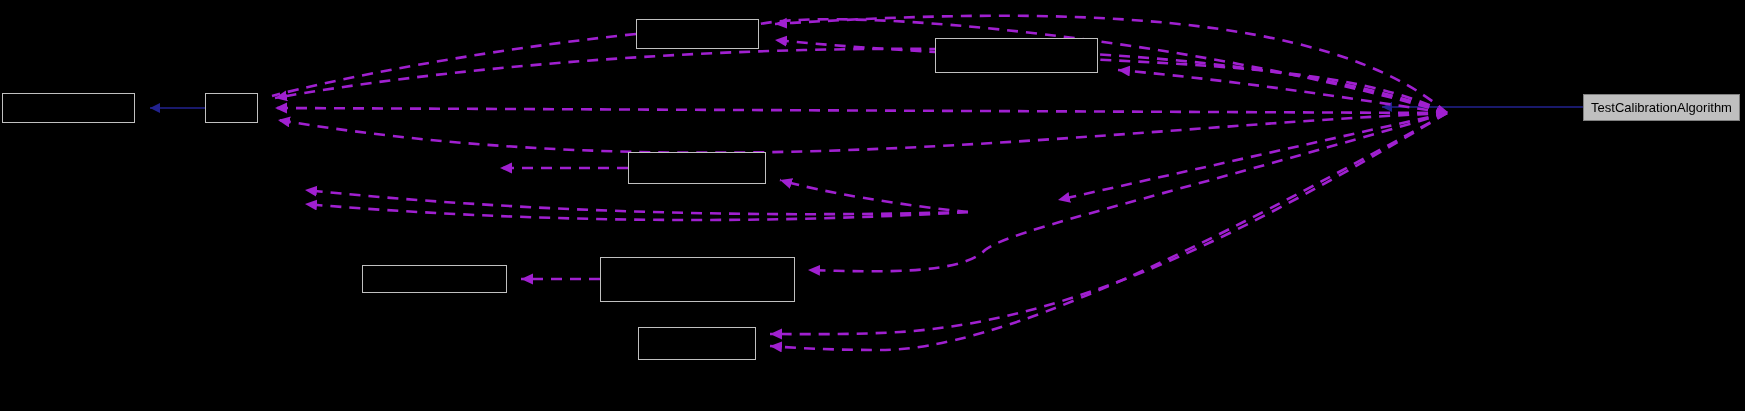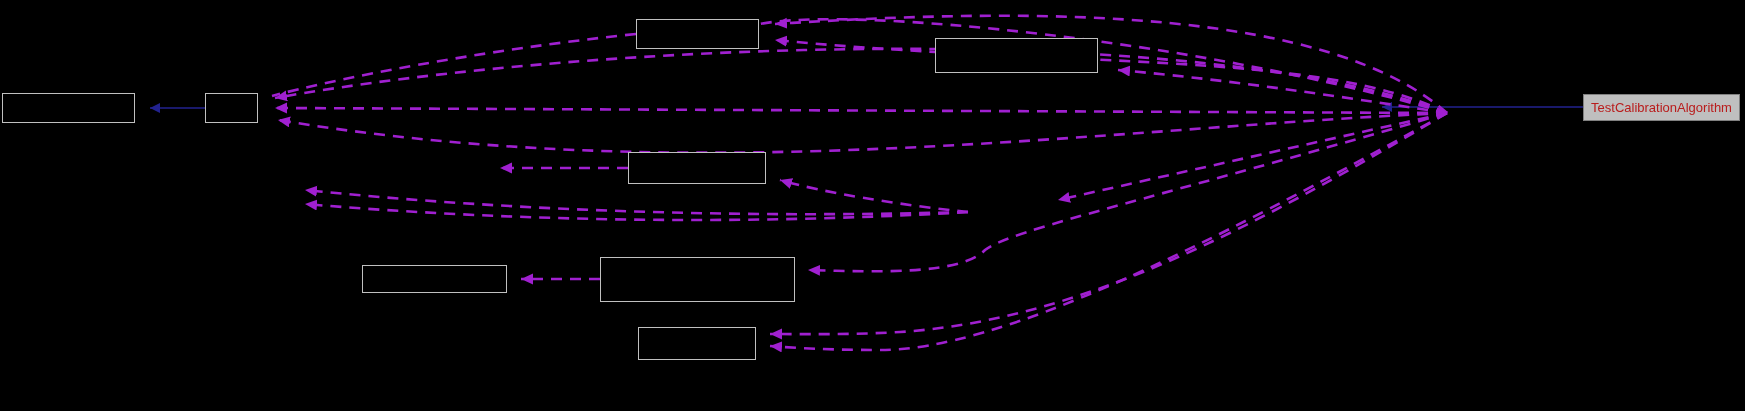--- a/index.html
+++ b/index.html
@@ -20,21 +20,21 @@
     color:#c0c0c0;
     font-size:13px;
     line-height:1;
     display:flex;align-items:center;justify-content:center;
     white-space:nowrap;
     overflow:hidden;
   }
   .node.highlight{
     background:#bfbfbf;
     border:1px solid #808080;
-    color:#b91c1c;
+    color:#000000;
   }
   .node-label{pointer-events:none;}
 </style>
 </head>
 <body>
 
 <div id="canvas">
 
   <svg class="edges" viewBox="0 0 1745 411" xmlns="http://www.w3.org/2000/svg">
     <defs>

